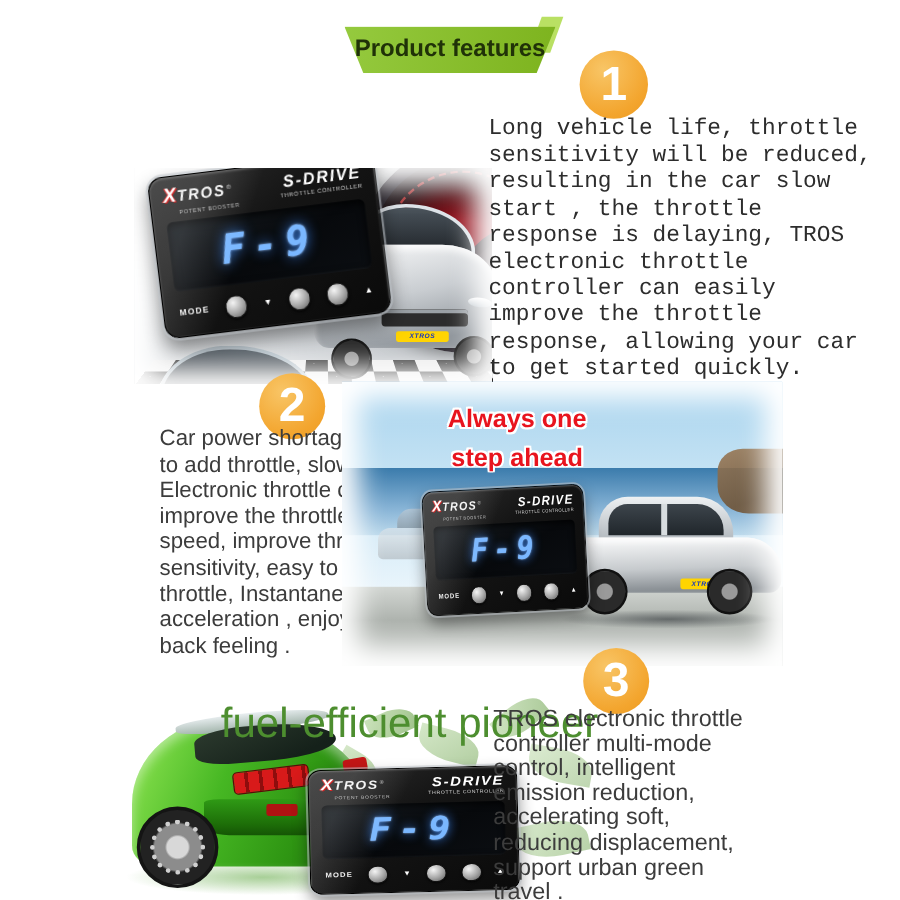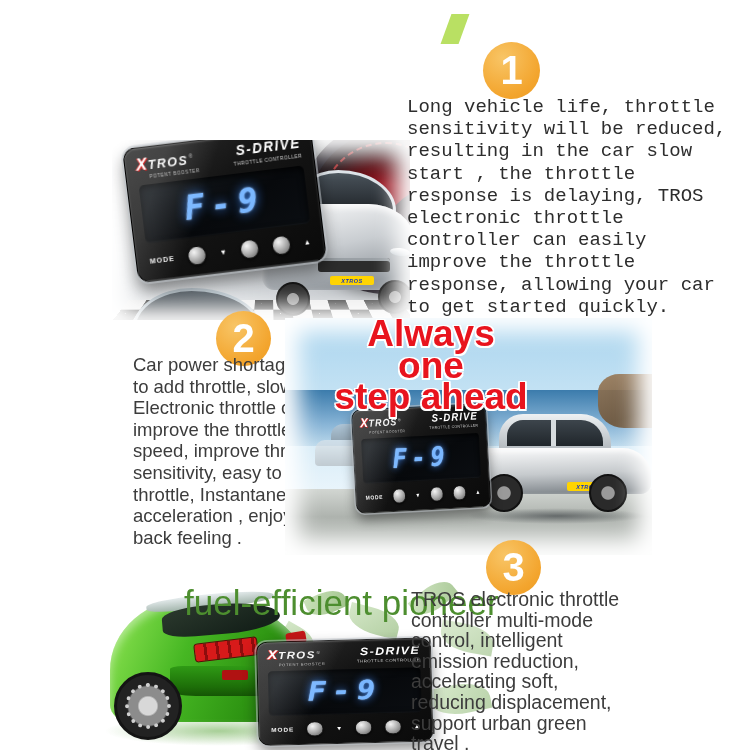--- a/index.html
+++ b/index.html
@@ -19,21 +19,21 @@
         background:radial-gradient(circle at 35% 28%,#f8c566,#f3a52e 68%,#ec9a20);
         color:#fff;font-size:40px;font-weight:600;}
   .step.c1{left:483px;top:42px;width:57px;height:57px;}
   .step.c2{left:216px;top:311px;width:55px;height:55px;}
   .step.c3{left:486px;top:540px;width:55px;height:55px;}
   
   .hred{color:#e8141e;font-weight:bold;text-align:center;
         text-shadow:-1.5px -1.5px 0 #fff,1.5px -1.5px 0 #fff,-1.5px 1.5px 0 #fff,1.5px 1.5px 0 #fff,
                     0 -1.5px 0 #fff,0 1.5px 0 #fff,-1.5px 0 0 #fff,1.5px 0 0 #fff;}
   .h1{position:absolute;left:105px;top:83px;width:320px;font-size:27.5px;line-height:29px;z-index:30;}
-  .h2{position:absolute;left:46px;top:0;width:200px;font-size:37px;line-height:31.5px;z-index:30;}
+  .h2{position:absolute;left:46px;top:16px;width:200px;font-size:21px;line-height:31.5px;z-index:30;}
   .hgreen{position:absolute;color:#4d8e2f;font-size:35px;line-height:35px;font-weight:400;z-index:30;}
   .h3a{left:128px;top:550px;}
   .h3b{left:184px;top:585px;}
   
   .body1{position:absolute;left:407px;top:96px;width:345px;
          font-family:"Liberation Mono",monospace;font-size:19px;line-height:22.2px;color:#2d2d2d;}
   .body2{position:absolute;left:133px;top:354px;width:278px;
          font-size:18.5px;line-height:21.6px;color:#3c3c3c;}
   .body3{position:absolute;left:411px;top:589px;width:338px;
          font-size:19.5px;line-height:20.6px;color:#3c3c3c;z-index:31;}
@@ -183,20 +183,23 @@
   .d1{left:10px;top:9px;transform:rotate(-7deg) scale(1.0,1.04);}
   .d2{left:66px;top:92px;transform:rotate(-3deg) scale(0.71,0.80);}
   .d3{left:146px;top:54px;transform:rotate(-1.5deg) scale(0.92,0.80);}
 </style>
 </head>
 <body>
 
 <div class="canvas">
 
   <div class="banner-fold"></div>
+  <div class="banner">
+    <span>Product features</span>
+  </div>
   <div class="step c1">
     <span>1</span>
   </div>
 
 
   <div class="photo1 fadeedge">
     <div class="dial dial1"></div>
     <div class="dial dial2"></div>
     <div class="checker"></div>
 

